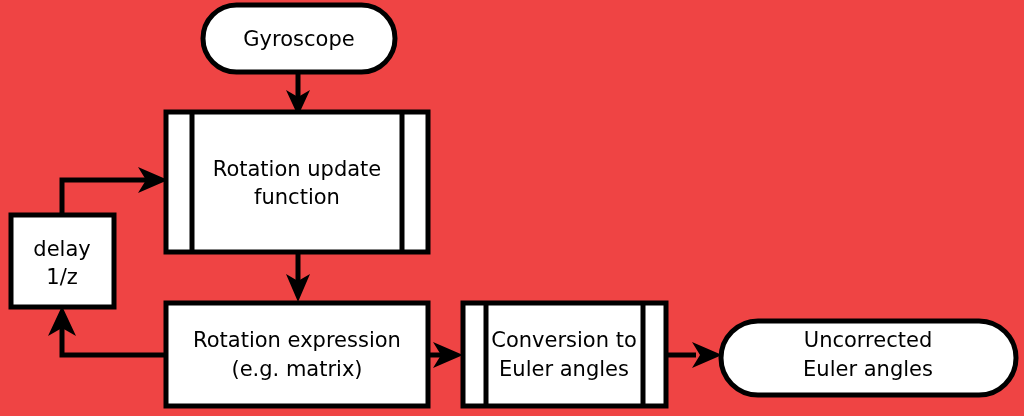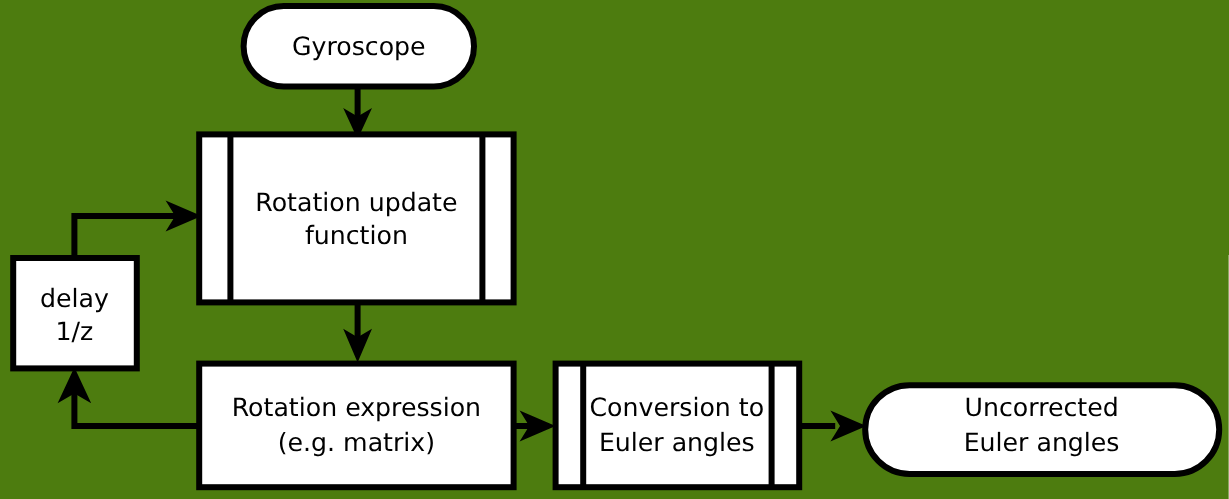--- a/index.html
+++ b/index.html
@@ -11,21 +11,21 @@
   body {
     width: 1024px;
     height: 416px;
     font-family: "DejaVu Sans", sans-serif;
     overflow: hidden;
   }
   #diagram-root {
     position: relative;
     width: 1024px;
     height: 416px;
-    background: #4d7c0f;
+    background: #ef4444;
   }
   svg#flowchart {
     display: block;
     width: 1024px;
     height: 416px;
   }
   .shape-outline {
     fill: #ffffff;
     stroke: #000000;
     stroke-width: 5;

